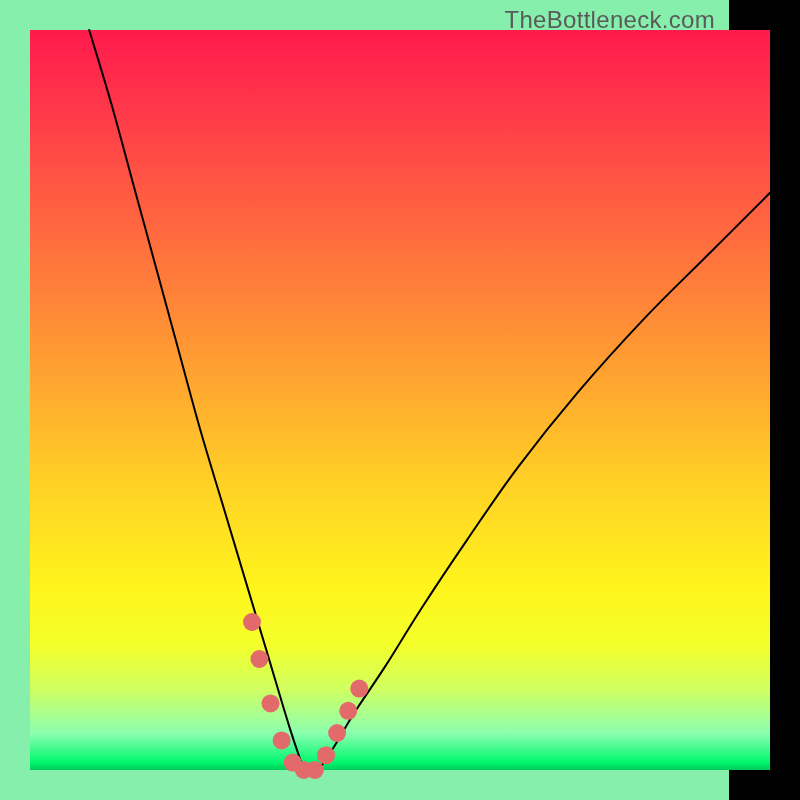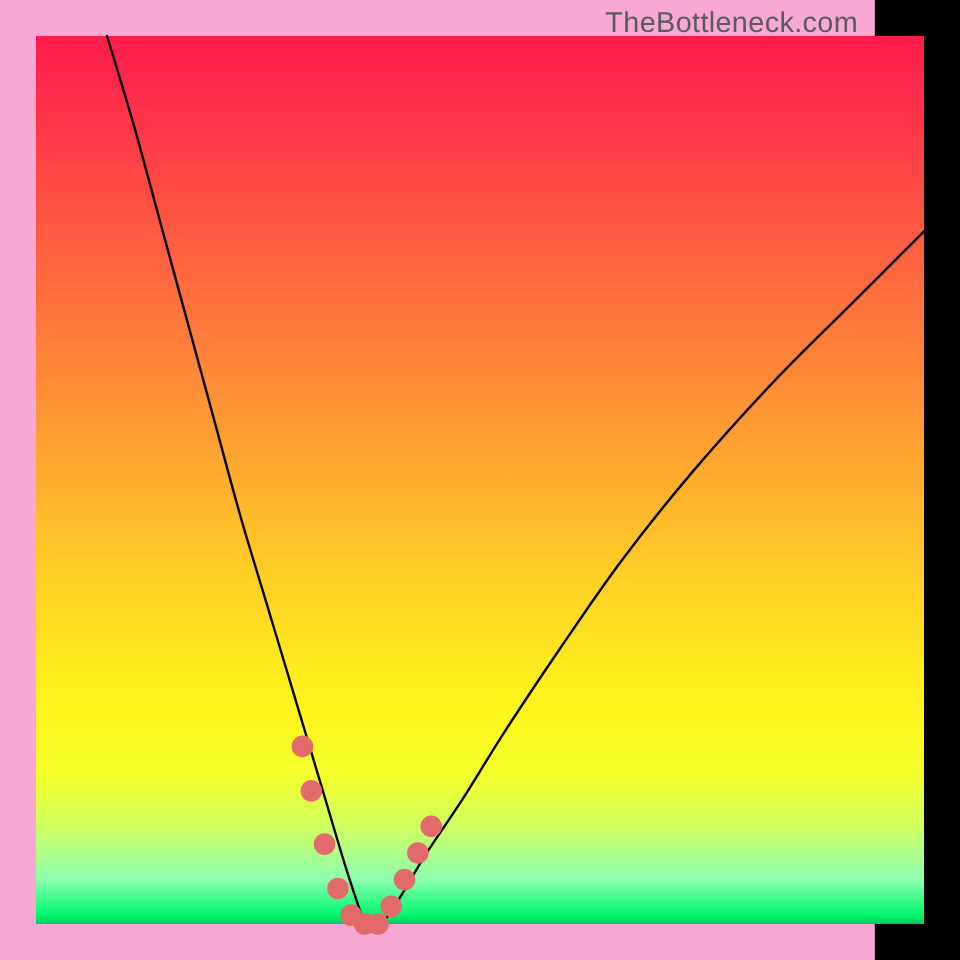--- a/index.html
+++ b/index.html
@@ -7,21 +7,21 @@
     padding: 0;
     width: 800px;
     height: 800px;
     background: #000;
     overflow: hidden;
   }
   .canvas {
     position: relative;
     width: 729px;
     height: 800px;
-    background: #f9a8d4;
+    background: #86efac;
   }
   .plot-box {
     position: absolute;
     left: 30px;
     top: 30px;
     width: 740px;
     height: 740px;
     background: linear-gradient(to bottom,
       #ff1a4c 0%,
       #ff364a 10%,

